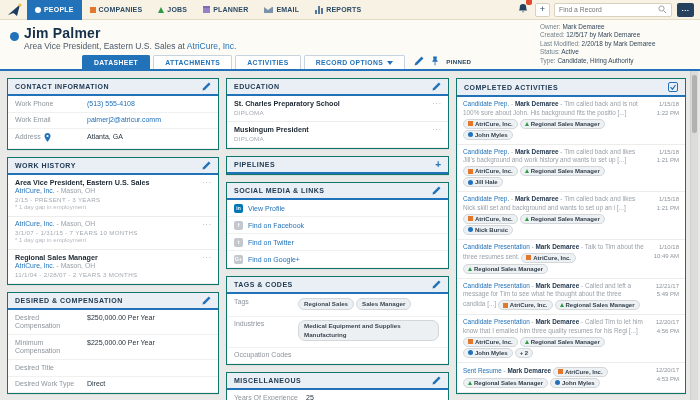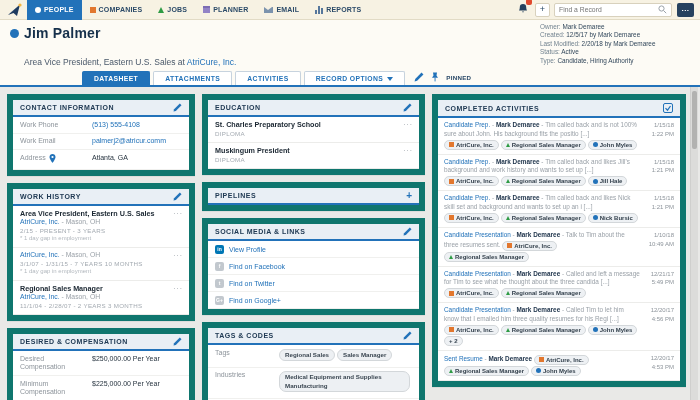--- a/index.html
+++ b/index.html
@@ -25,43 +25,43 @@
   .bell-wrap { position:relative; margin-right:6px; cursor:pointer; }
   .badge { position:absolute; top:-2px; right:-3px; width:6px; height:6px; background:#e0492e; border-radius:2px; }
   .add-btn { background:#fff; border:1px solid #d8d1bd; border-radius:2px; width:15px; height:14px; font-size:9px; line-height:11px; text-align:center; color:#2b4a68; margin-right:4px; cursor:pointer; }
   .find { display:flex; align-items:center; background:#fff; border:1px solid #d8d1bd; border-radius:2px; height:14px; width:118px; padding:0 4px; margin-right:5px; }
   .find input { border:none; outline:none; flex:1; min-width:0; font-size:6.8px; color:#555; background:transparent; }
   .more-btn { background:#25415e; color:#fff; border-radius:2px; width:17px; height:14px; font-size:8px; line-height:11px; text-align:center; letter-spacing:.5px; font-weight:700; cursor:pointer; }
 
   
   .head-wrap { background:#fdfbf5; position:relative; flex-shrink:0; }
   .header { padding:5px 10px 0; }
-  .hrow1 { display:flex; align-items:center; gap:5px; }
+  .hrow1 { display:flex; align-items:flex-end; gap:5px; }
   .record-dot { width:9px; height:9px; border-radius:50%; background:#2272b9; }
   .name { font-size:14px; font-weight:700; color:#16304b; letter-spacing:.2px; }
-  .subtitle { margin:16px 0 4px 14px; font-size:8.5px; color:#49586a; }
+  .subtitle { margin:0 0 4px 14px; font-size:8.5px; color:#49586a; }
   .link { color:#2272b9; cursor:pointer; }
   .meta { position:absolute; top:3px; right:8px; width:152px; font-size:6.4px; line-height:8.4px; }
   .mlabel { color:#71828f; }
   .mvalue { color:#33485c; }
   .tabs { display:flex; align-items:flex-end; padding-left:82px; border-bottom:2px solid #2272b9; }
   .tabs-list { display:flex; gap:3px; }
   .tab { font-size:6.8px; font-weight:700; letter-spacing:.4px; color:#2272b9; background:#fff; border:1px solid #c7d3de; border-bottom:none; padding:3px 11px; border-radius:2px 2px 0 0; cursor:pointer; display:flex; align-items:center; gap:4px; }
   .tab.active { background:#2272b9; color:#fff; border-color:#2272b9; }
   .caret { width:0; height:0; border-left:3px solid transparent; border-right:3px solid transparent; border-top:4px solid #2272b9; display:inline-block; }
   .tab-tools { display:flex; align-items:center; gap:7px; margin-left:9px; padding-bottom:3px; }
   .pinned-label { font-size:6.2px; font-weight:700; color:#2b4a68; letter-spacing:.3px; }
 
   
   .content { flex:1; display:flex; gap:7px; padding:7px 14px 0 7px; position:relative; overflow:hidden; }
   .col { display:flex; flex-direction:column; gap:7px; min-width:0; }
-  .col-left { width:188px; flex-shrink:0; }
+  .col-left { width:212px; flex-shrink:0; }
   .col-mid { width:223px; flex-shrink:0; }
   .col-right { flex:1; }
-  .card { background:#fff; border:6px solid #0f766e; box-shadow:0 1px 0 rgba(0,0,0,.05); flex-shrink:0; }
+  .card { background:#fff; border:1px solid #0f766e; box-shadow:0 1px 0 rgba(0,0,0,.05); flex-shrink:0; }
   .card-h { display:flex; align-items:center; justify-content:space-between; background:#e9eff5; padding:3px 7px; border-bottom:2px solid #2272b9; }
   .card-title { font-size:7px; font-weight:700; color:#203a54; letter-spacing:.5px; }
   .h-ic { display:flex; align-items:center; cursor:pointer; }
   .plus-ic { color:#2272b9; font-weight:700; font-size:10px; line-height:9px; cursor:pointer; }
 
   .frow { display:flex; padding:3.5px 7px; border-bottom:1px solid #f0f0ee; font-size:7px; line-height:8.5px; align-items:flex-start; }
   .flabel { width:72px; flex-shrink:0; color:#8d949b; display:flex; gap:3px; align-items:flex-start; flex-wrap:wrap; padding-right:4px; }
   .fvalue { color:#26333f; min-height:8px; }
   .fvalue.link { color:#2272b9; }
 

